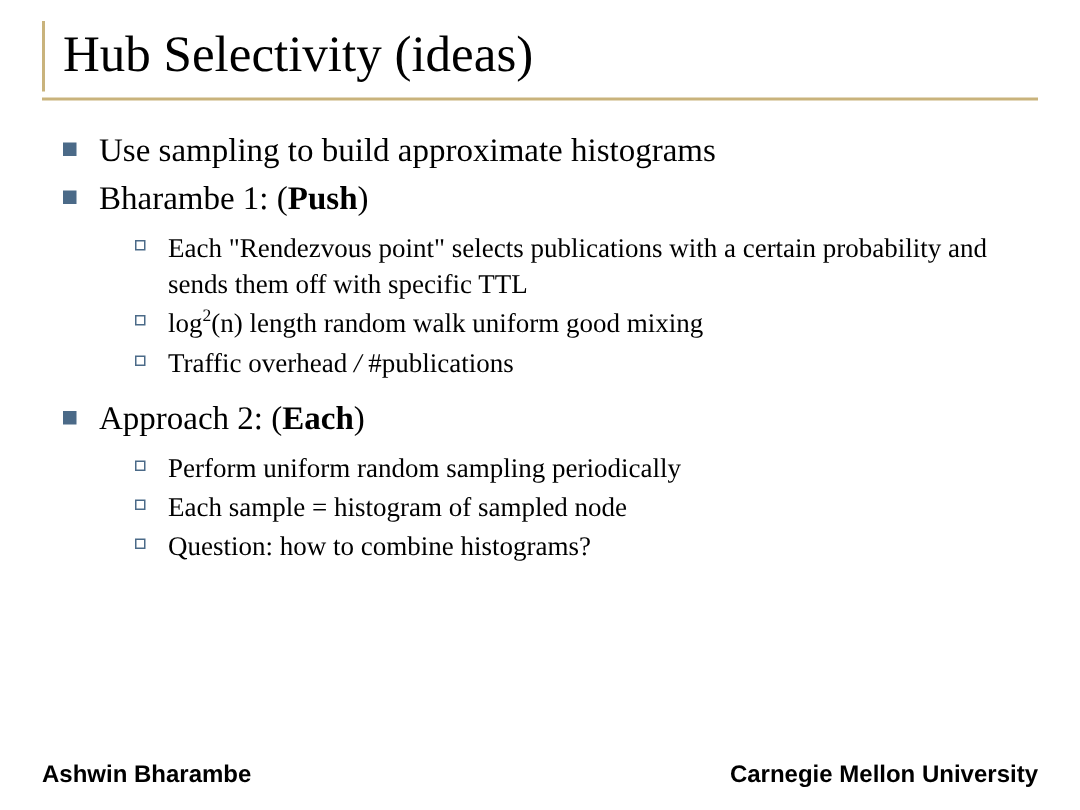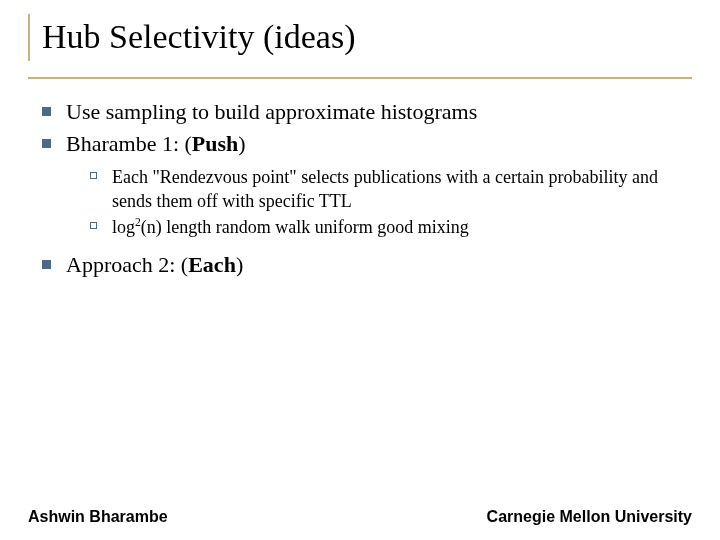--- a/index.html
+++ b/index.html
@@ -14,21 +14,21 @@
   }
   .slide {
     box-sizing: border-box;
     width: 720px;
     height: 540px;
     padding: 14px 28px 40px 28px;
     position: relative;
   }
   .title-wrap {
     border-bottom: 2px solid #c9b37c;
-    padding-bottom: 16px;
+    padding-bottom: 4px;
     margin-bottom: 18px;
   }
   .title-inner {
     border-left: 2px solid #c9b37c;
     padding: 4px 0 6px 12px;
   }
   .title {
     font-size: 34px;
     line-height: 1.1;
     font-weight: normal;
@@ -109,26 +109,34 @@
     </li>
 
     <li>
       <span>Bharambe 1: (</span><b>Push</b><span>)</span>
 
       <ul class="level2">
         <li>Each "Rendezvous point" selects publications with a certain probability and sends them off with specific TTL</li>
         <li>
           <span>log</span><sup>2</sup><span>(n) length random walk uniform good mixing</span>
         </li>
+        <li>
+          <span>Traffic overhead </span><span style="font-family: 'Times New Roman', serif; font-style: italic;">/</span><span> #publications</span>
+        </li>
       </ul>
     </li>
 
     <li>
       <span>Approach 2: (</span><b>Each</b><span>)</span>
 
+      <ul class="level2">
+        <li>Perform uniform random sampling periodically</li>
+        <li>Each sample = histogram of sampled node</li>
+        <li>Question: how to combine histograms?</li>
+      </ul>
     </li>
 
   </ul>
 
   <div class="footer">
     <span>Ashwin Bharambe</span>
     <span>Carnegie Mellon University</span>
   </div>
 
 </div>

